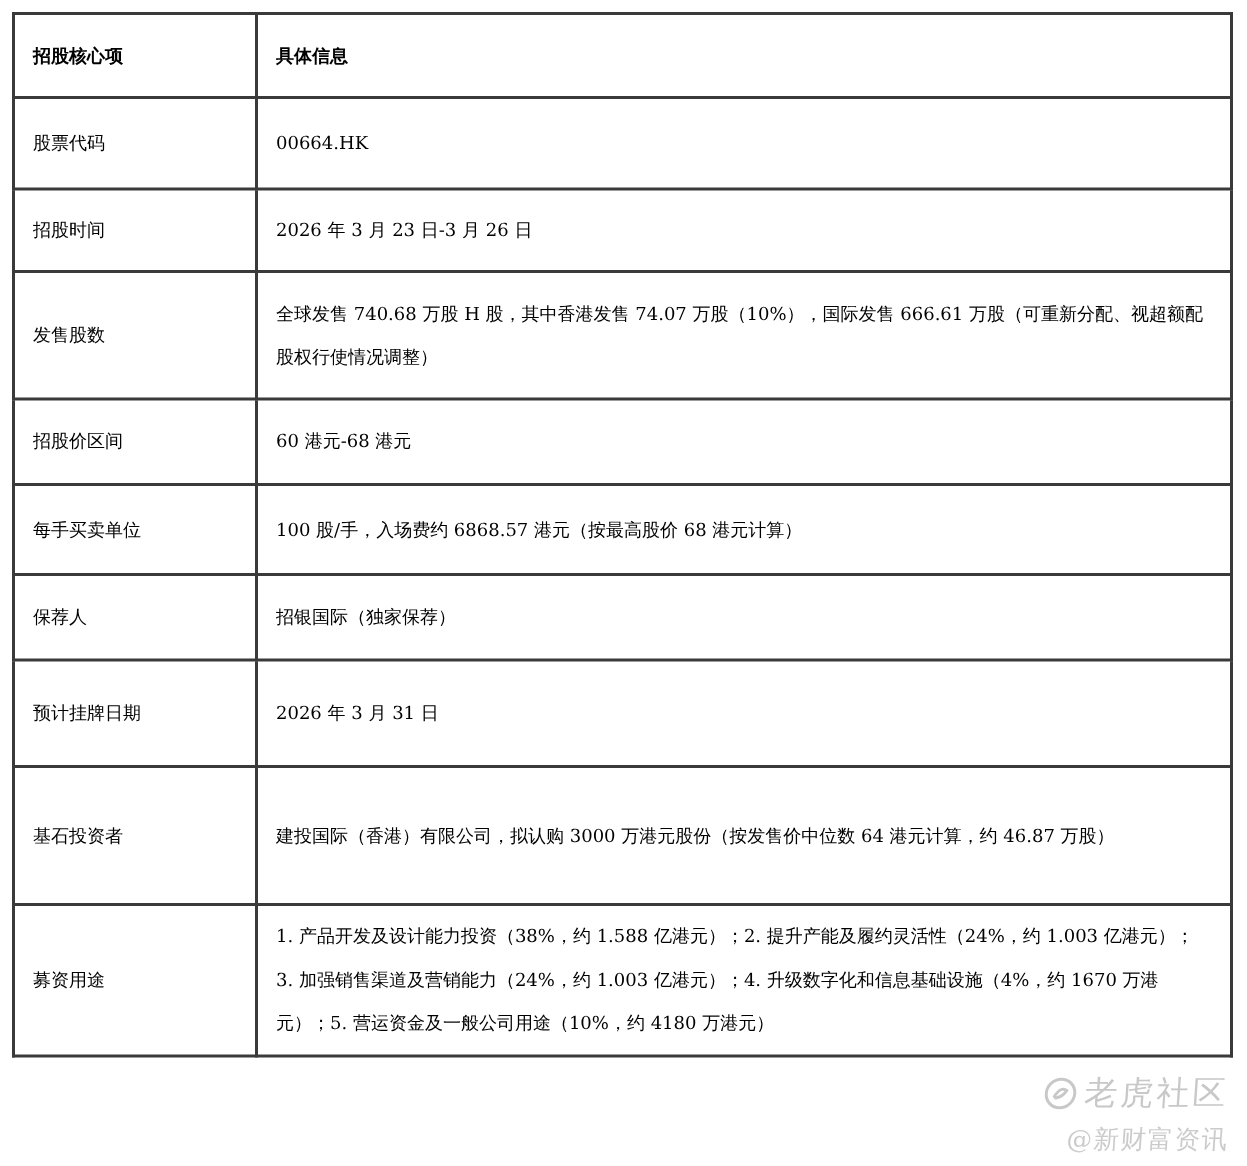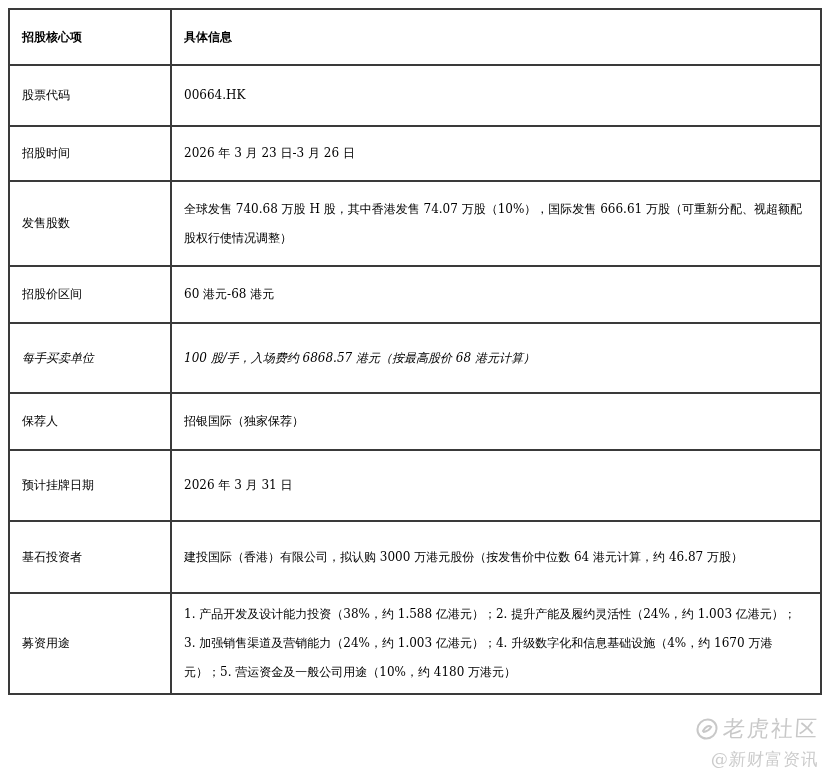--- a/index.html
+++ b/index.html
@@ -39,24 +39,24 @@
   }
   table.ipo-table col.c1 { width: 162px; }
   table.ipo-table col.c2 { width: 650px; }
   table.ipo-table thead th { font-weight: bold; }
   
   table.ipo-table thead tr      { height: 56px; }
   tbody tr:nth-child(1)  { height: 61px; }
   tbody tr:nth-child(2)  { height: 55px; }
   tbody tr:nth-child(3)  { height: 85px; margin-top: 40px; }
   tbody tr:nth-child(4)  { height: 57px; }
-  tbody tr:nth-child(5)  { height: 70px; font-style: italic; }
+  tbody tr:nth-child(5)  { height: 60px; }
   tbody tr:nth-child(6)  { height: 57px; padding-left: 16px; }
   tbody tr:nth-child(7)  { height: 71px; }
-  tbody tr:nth-child(8)  { height: 72px; padding-left: 40px; }
+  tbody tr:nth-child(8)  { height: 92px; padding-left: 40px; }
   tbody tr:nth-child(9)  { height: 57px; }
   tbody tr:nth-child(10) { height: 135px; }
 
   .watermark {
     position: absolute;
     right: 12px;
     bottom: 6px;
     text-align: right;
     color: #c3c3c3;
     pointer-events: none;

